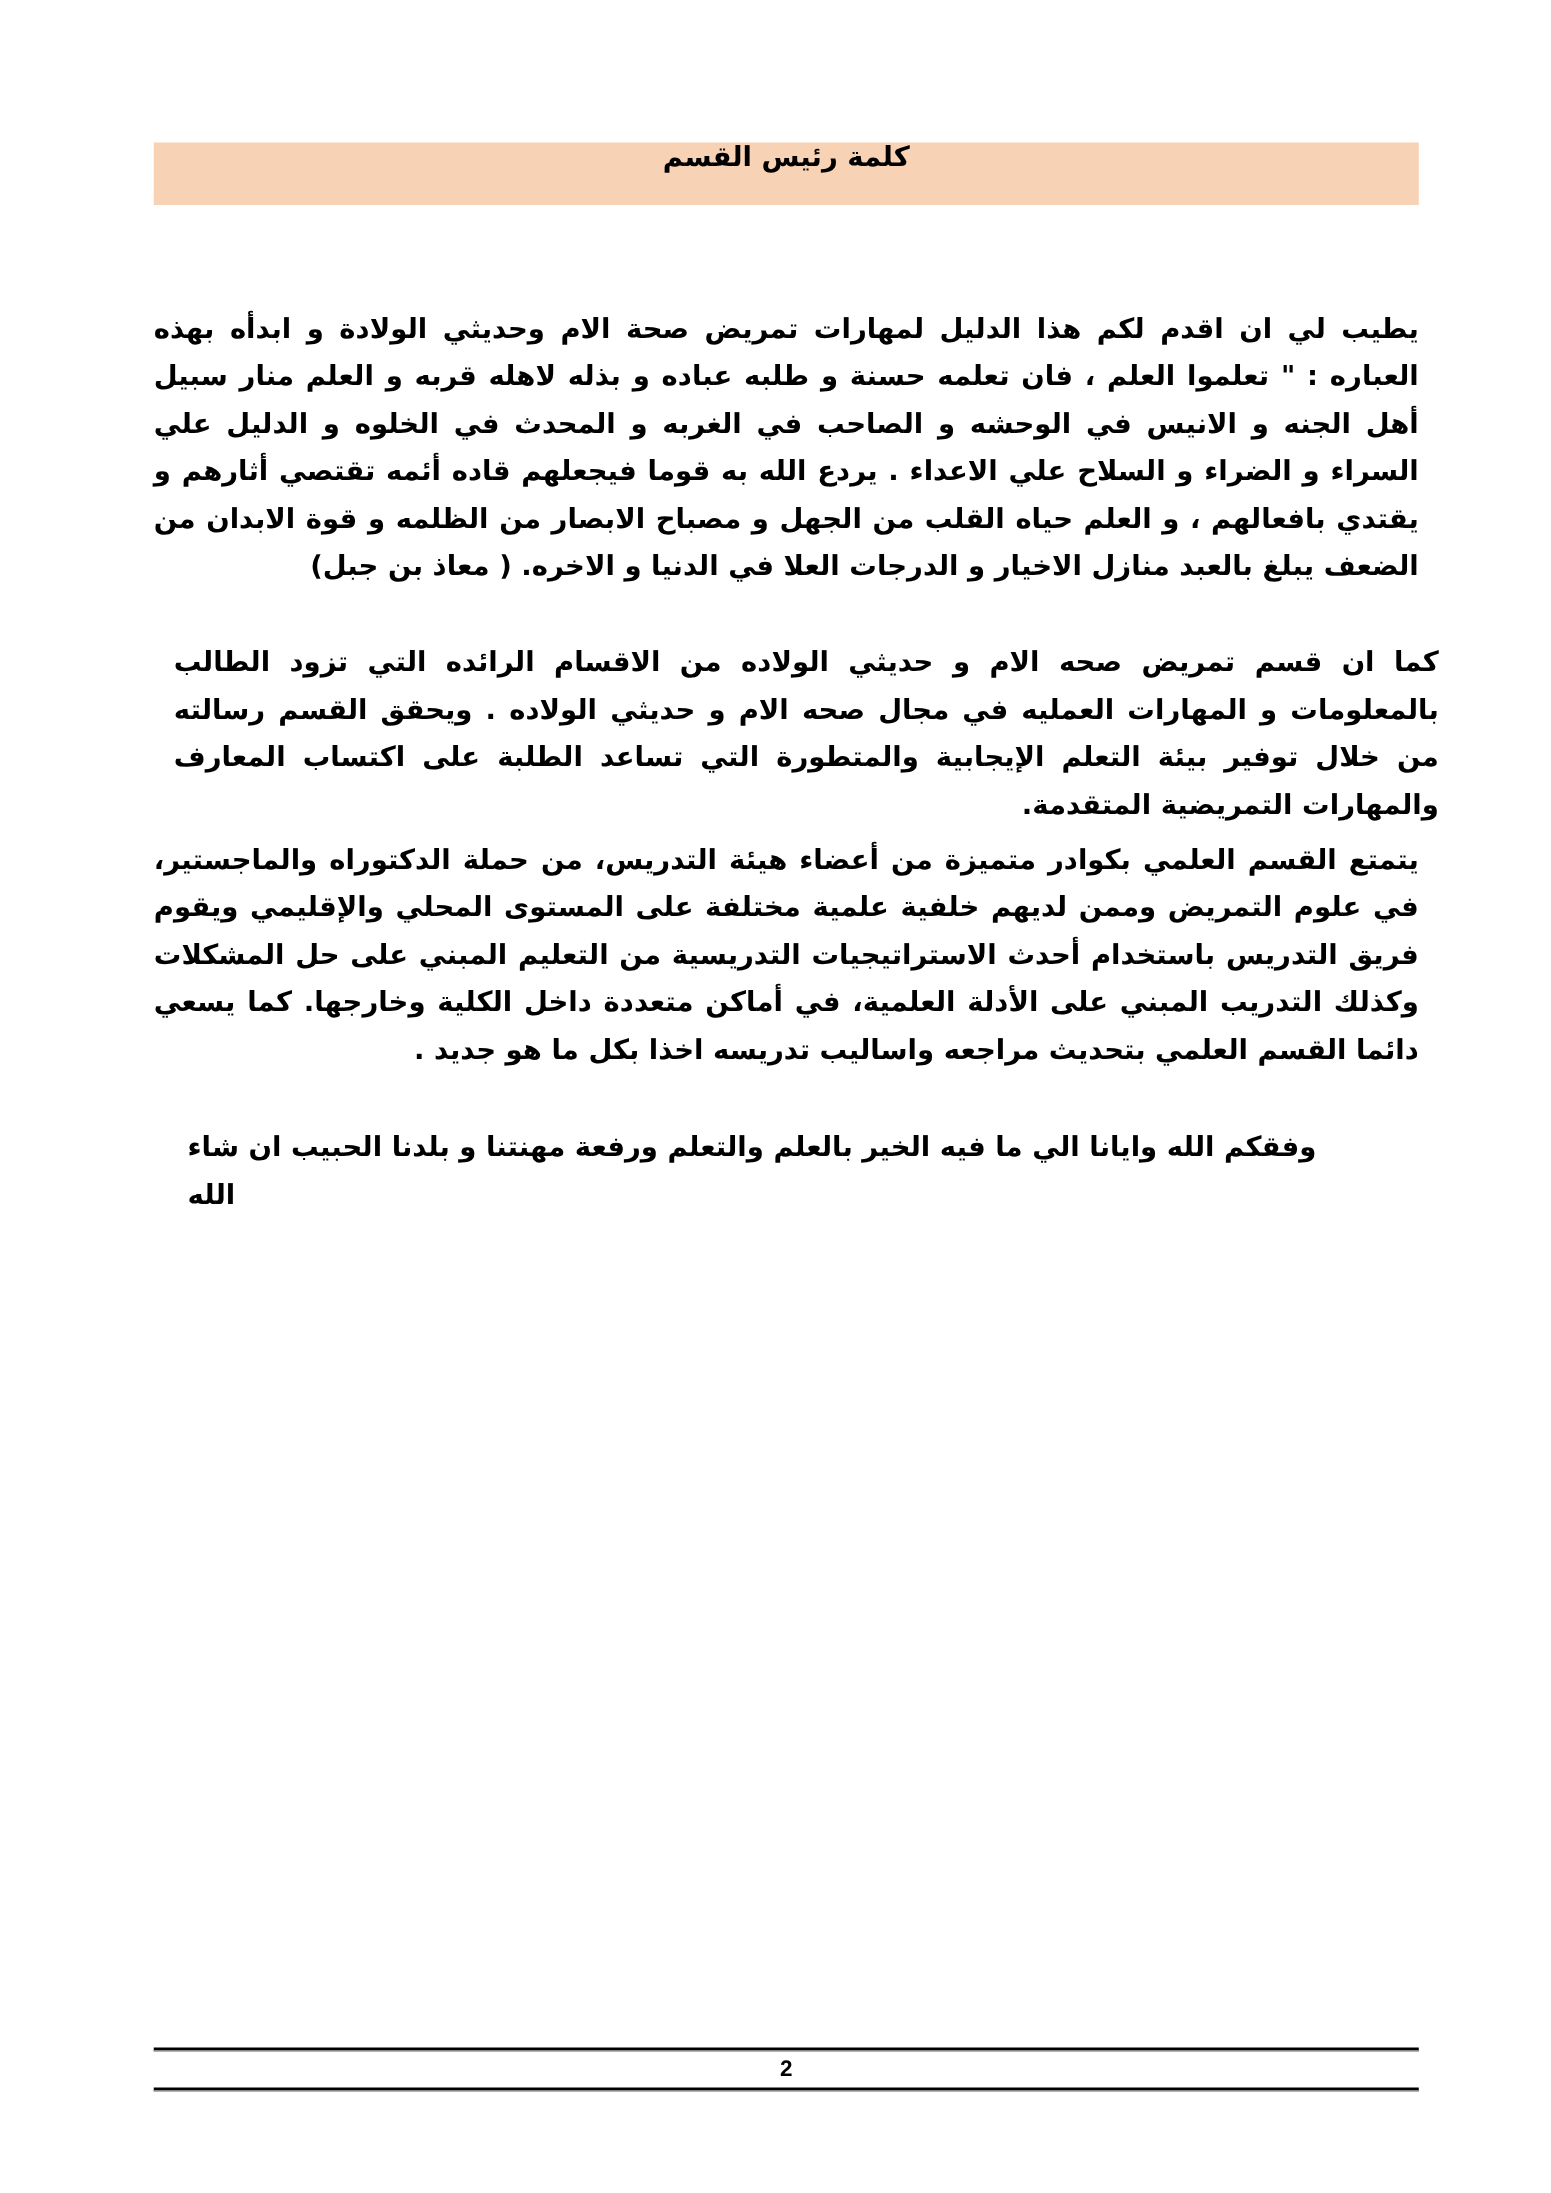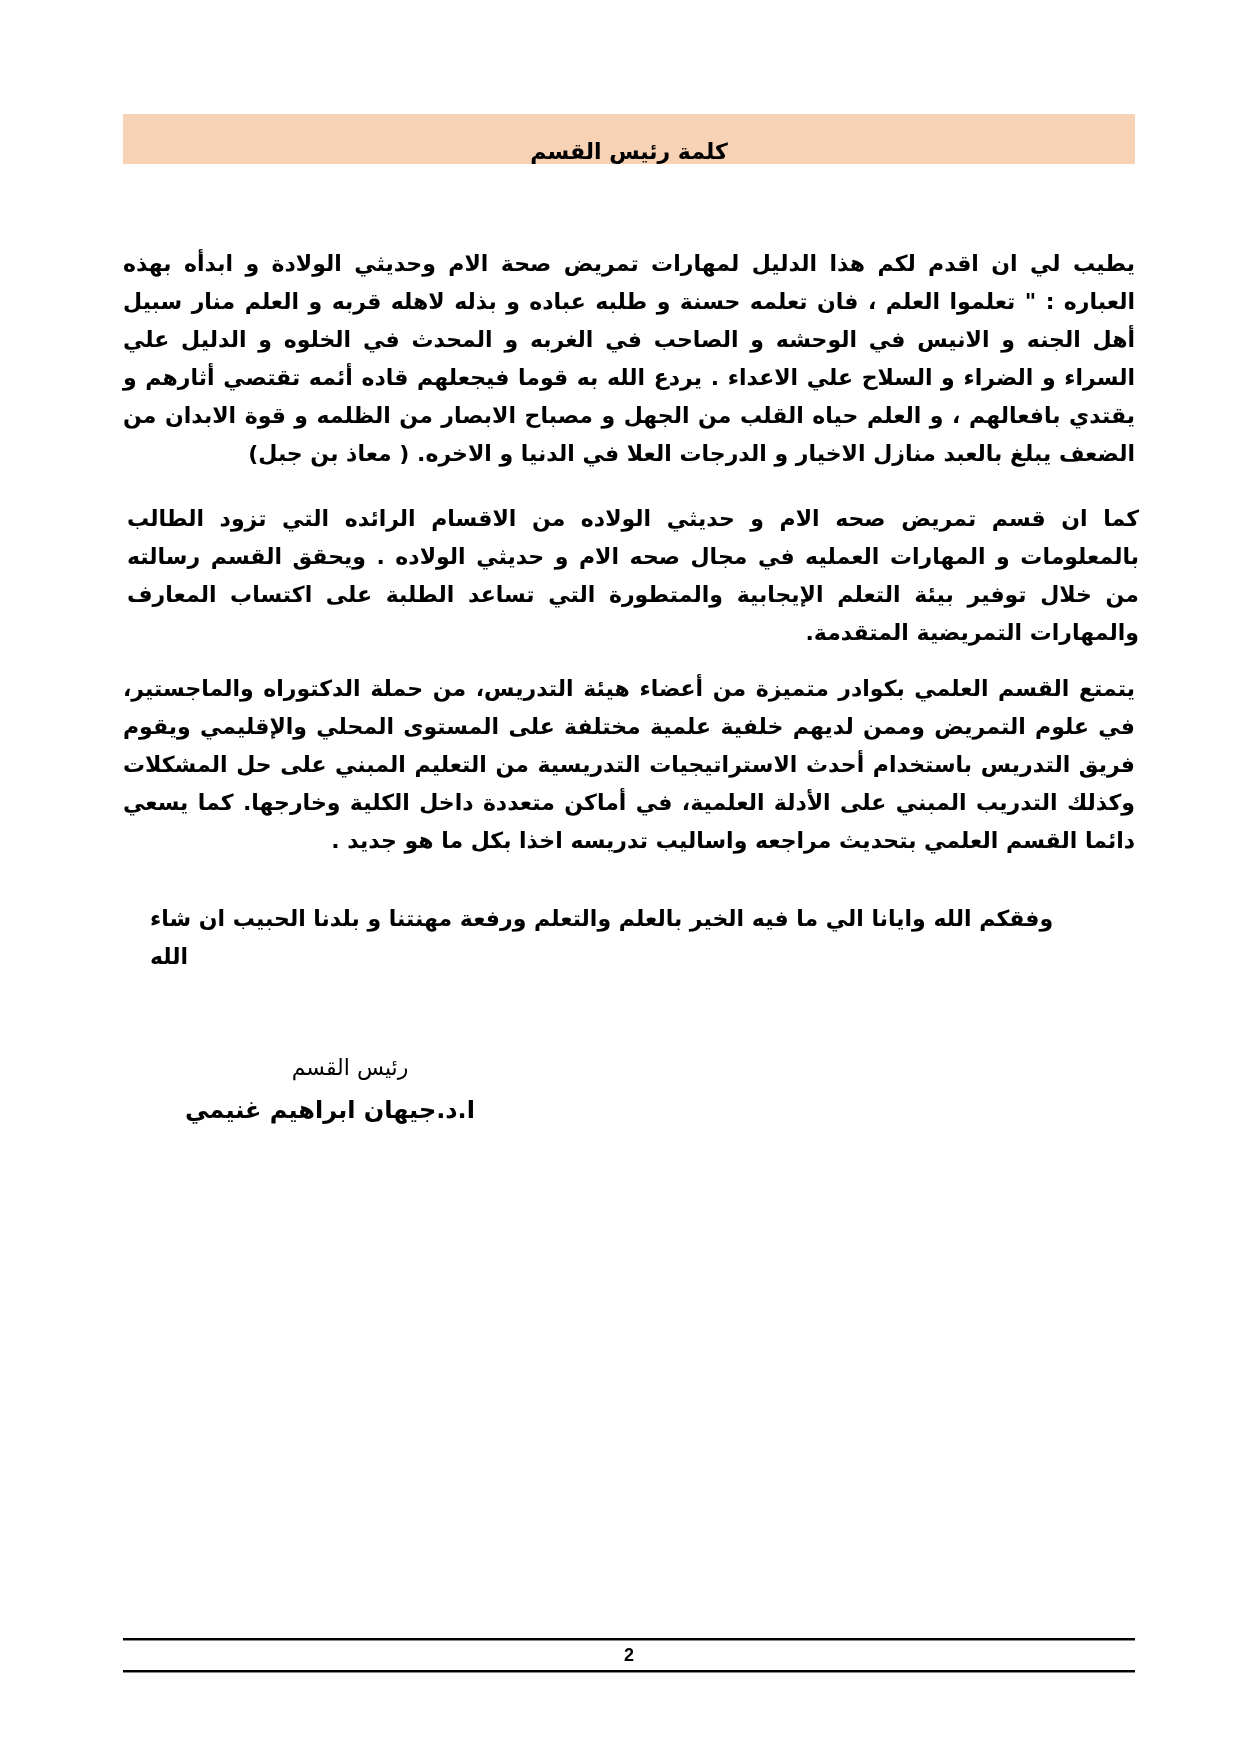--- a/index.html
+++ b/index.html
@@ -21,21 +21,21 @@
       width: 1241px; height: 1754px;
     }
     .title-bar {
       position: absolute;
       left: 123px;
       top: 114px;
       width: 1012px;
       height: 50px;
       background: #f8d2b4;
       display: flex;
-      align-items: flex-end;
+      align-items: flex-start;
       justify-content: center;
       direction: rtl;
     }
     .title-bar span {
       font-weight: bold;
       font-size: 22px;
     }
     .body-text {
       position: absolute;
       left: 123px;
@@ -105,28 +105,24 @@
 <body>
 
 <div class="page">
 
   <div class="title-bar" style="background: rgb(248, 210, 180);">
     <span>كلمة رئيس القسم</span>
   </div>
 
   <p class="body-text para1" style="margin:0">يطيب لي ان اقدم لكم هذا الدليل لمهارات تمريض صحة الام وحديثي الولادة و ابدأه بهذه العباره : " تعلموا العلم ، فان تعلمه حسنة و طلبه عباده و بذله لاهله قربه و العلم منار سبيل أهل الجنه و الانيس في الوحشه و الصاحب في الغربه و المحدث في الخلوه و الدليل علي السراء و الضراء و السلاح علي الاعداء . يردع الله به قوما فيجعلهم قاده أئمه تقتصي أثارهم و يقتدي بافعالهم ، و العلم حياه القلب من الجهل و مصباح الابصار من الظلمه و قوة الابدان من الضعف يبلغ بالعبد منازل الاخيار و الدرجات العلا في الدنيا و الاخره. ( معاذ بن جبل)</p>
 
-  <p class="body-text para2" style="margin:4px">كما ان قسم تمريض صحه الام و حديثي الولاده من الاقسام الرائده التي تزود الطالب بالمعلومات و المهارات العمليه في مجال صحه الام و حديثي الولاده . ويحقق القسم رسالته من خلال توفير بيئة التعلم الإيجابية والمتطورة التي تساعد الطلبة على اكتساب المعارف والمهارات التمريضية المتقدمة.</p>
+  <p class="body-text para2" style="margin:16px">كما ان قسم تمريض صحه الام و حديثي الولاده من الاقسام الرائده التي تزود الطالب بالمعلومات و المهارات العمليه في مجال صحه الام و حديثي الولاده . ويحقق القسم رسالته من خلال توفير بيئة التعلم الإيجابية والمتطورة التي تساعد الطلبة على اكتساب المعارف والمهارات التمريضية المتقدمة.</p>
 
   <p class="body-text para3" style="margin:0">يتمتع القسم العلمي بكوادر متميزة من أعضاء هيئة التدريس، من حملة الدكتوراه والماجستير، في علوم التمريض وممن لديهم خلفية علمية مختلفة على المستوى المحلي والإقليمي ويقوم فريق التدريس باستخدام أحدث الاستراتيجيات التدريسية من التعليم المبني على حل المشكلات وكذلك التدريب المبني على الأدلة العلمية، في أماكن متعددة داخل الكلية وخارجها. كما يسعي دائما القسم العلمي بتحديث مراجعه واساليب تدريسه اخذا بكل ما هو جديد .</p>
 
   <p class="closing" style="margin:0">وفقكم الله وايانا الي ما فيه الخير بالعلم والتعلم ورفعة مهنتنا و بلدنا الحبيب ان شاء الله</p>
 
-  <div class="signature">
-    <div class="sig-role">رئيس القسم</div>
-    <div class="sig-name">ا.د.جيهان ابراهيم غنيمي</div>
-  </div>
 
   <div class="footer-line footer-top"></div>
   <div class="page-number">2</div>
   <div class="footer-line footer-bottom"></div>
 
 </div>
 
 </body></html>

